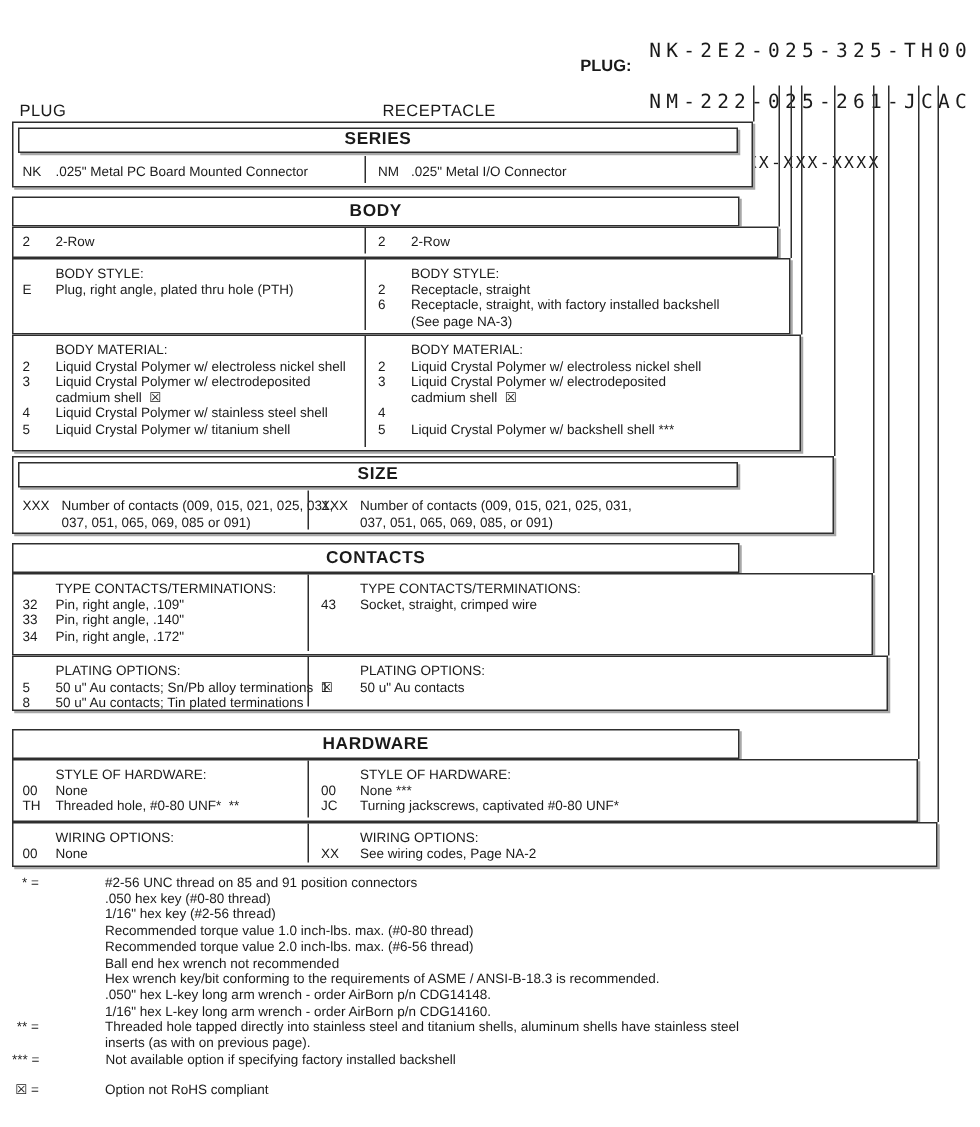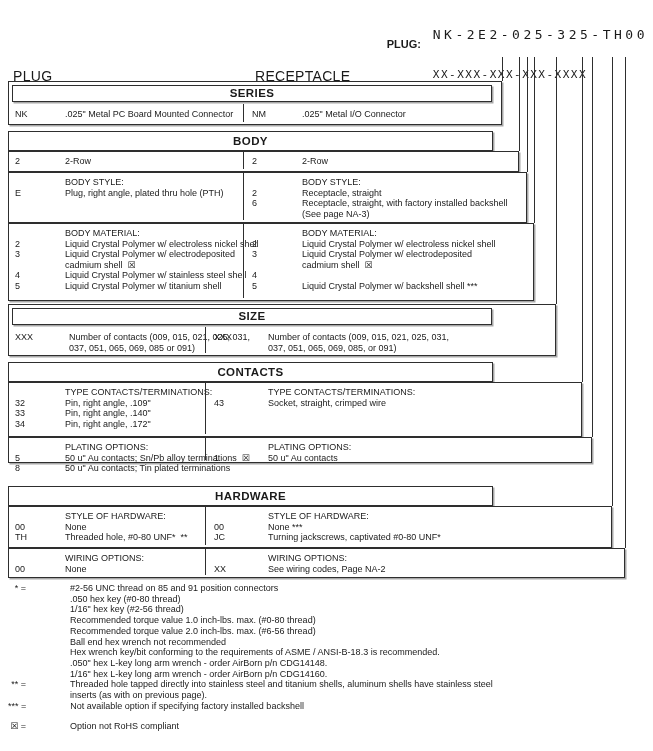--- a/index.html
+++ b/index.html
@@ -4,52 +4,53 @@
 <style>
   html,body{margin:0;padding:0;background:#fff;}
   .page{position:relative;width:653px;height:751px;background:#fff;overflow:hidden;
         font-family:"Liberation Sans","DejaVu Sans",sans-serif;color:#1a1a1a;font-size:9px;}
   .pn-labels{position:absolute;top:9px;right:232px;text-align:right;font-weight:bold;
              font-size:11px;line-height:14px;white-space:pre;}
   .pn-values{position:absolute;top:8px;right:5px;
              font-family:"DejaVu Sans Mono",monospace;white-space:pre;}
   .pn-big{font-size:13px;letter-spacing:3.5px;line-height:14px;}
   .pn-mask{font-size:11px;letter-spacing:1.5px;line-height:12px;margin-top:7px;}
-  .collabel{position:absolute;top:68px;font-size:14px;letter-spacing:.3px;}
+  .collabel{position:absolute;top:68px;font-size:11px;letter-spacing:.3px;}
   .leader{position:absolute;width:0;border-left:1px solid #2e2e2e;}
   .box{position:absolute;left:8px;box-sizing:border-box;border:1px solid #2e2e2e;
        box-shadow:1.5px 1.5px 0 0 #a8a8a8;background:#fff;}
   .titlebox{position:absolute;box-sizing:border-box;border:1px solid #2e2e2e;
             box-shadow:1.5px 1.5px 0 0 #a8a8a8;background:#fff;text-align:center;
             font-weight:bold;font-size:11.5px;letter-spacing:.4px;}
   .titlebox.standalone{left:8px;width:485px;height:20px;line-height:18px;}
   .gcol{position:absolute;top:0;bottom:2px;padding-top:4px;box-sizing:border-box;}
   .gl{left:0;padding-left:6px;}
   .gr{border-left:1px solid #2e2e2e;padding-left:8px;}
-  .row{display:flex;line-height:10.5px;gap:28px;}
+  .row{display:flex;line-height:10.5px;}
   .code{flex:0 0 22px;white-space:pre;}
   .code.w26{flex:0 0 26px;}
   .lbl{white-space:pre;}
   .footnotes{position:absolute;left:8px;top:583px;width:640px;}
   .fn-row{display:flex;line-height:10.7px;}
   .fn-m{flex:0 0 18px;text-align:right;padding-right:4px;white-space:pre;}
   .fn-t{white-space:pre;margin-left:40px;}
   .fn-gap{height:10px;}
 </style>
 </head>
 <body>
 
 <div class="page">
 
   <div class="pn-labels">
     <div>PLUG:</div>
     <div>RECEPTACLE:</div>
   </div>
   <div class="pn-values">
     <div class="pn-big">NK-2E2-025-325-TH00</div>
+    <div class="pn-big">NM-222-025-261-JCAC</div>
     <div class="pn-mask">XX-XXX-XXX-XXX-XXXX</div>
   </div>
 
   <div class="collabel" style="left:13px">PLUG</div>
   <div class="collabel" style="left:255px">RECEPTACLE</div>
 
   <div class="leader" style="left:502px;top:57px;height:24px"></div>
   <div class="leader" style="left:519px;top:57px;height:94px"></div>
   <div class="leader" style="left:527px;top:57px;height:115px"></div>
   <div class="leader" style="left:534px;top:57px;height:166px"></div>
@@ -235,21 +236,21 @@
         <span class="code w26"></span>
         <span class="lbl">TYPE CONTACTS/TERMINATIONS:</span>
       </div>
       <div class="row">
         <span class="code w26">43</span>
         <span class="lbl">Socket, straight, crimped wire</span>
       </div>
     </div>
   </div>
 
-  <div class="box" style="top:437px;width:584px;height:26px">
+  <div class="box" style="top:437px;width:584px;height:37px">
     <div class="gcol gl" style="width:190px">
       <div class="row">
         <span class="code"></span>
         <span class="lbl">PLATING OPTIONS:</span>
       </div>
       <div class="row">
         <span class="code">5</span>
         <span class="lbl">50 u" Au contacts; Sn/Pb alloy terminations  ☒</span>
       </div>
       <div class="row">

